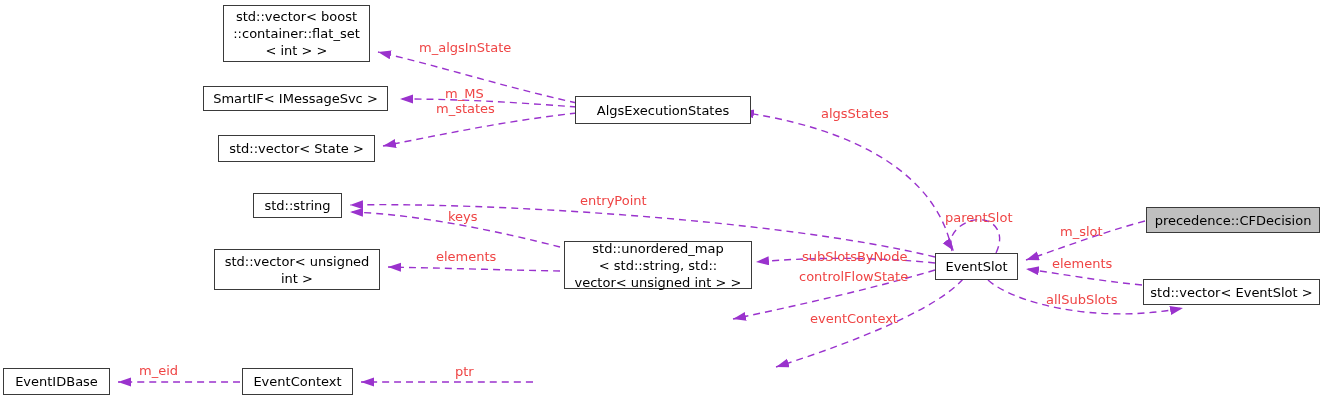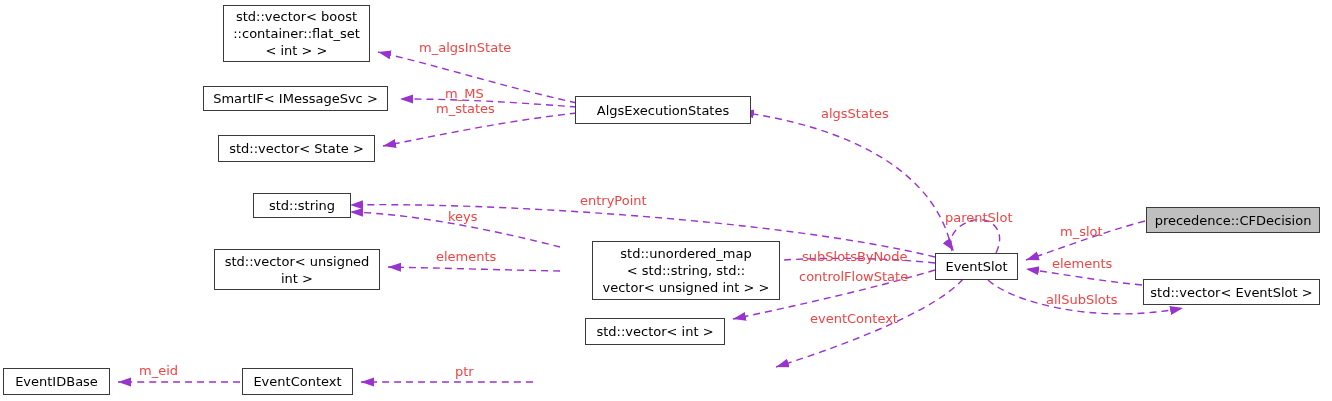--- a/index.html
+++ b/index.html
@@ -47,28 +47,27 @@
     <path class="edge" marker-end="url(#arr)" d="M988,280 C1012,302 1095,325 1183,308"></path>
     <path class="edge" marker-end="url(#arr)" d="M533,382 C475,382 420,382 361,382"></path>
     <path class="edge" marker-end="url(#arr)" d="M240,382 C200,382 160,382 118,382"></path>
   </svg>
 
   <div class="node" style="left:223px;top:5px;width:147px;height:57px">std::vector&lt; boost
 ::container::flat_set
 &lt; int &gt; &gt;</div>
   <div class="node" style="left:203px;top:86px;width:185px;height:25px">SmartIF&lt; IMessageSvc &gt;</div>
   <div class="node" style="left:218px;top:135px;width:157px;height:27px">std::vector&lt; State &gt;</div>
-  <div class="node" style="left:253px;top:193px;width:98px;height:25px">std::string</div>
+  <div class="node" style="left:253px;top:193px;width:89px;height:25px">std::string</div>
   <div class="node" style="left:214px;top:249px;width:166px;height:41px">std::vector&lt; unsigned
 int &gt;</div>
   <div class="node" style="left:575px;top:96px;width:176px;height:28px">AlgsExecutionStates</div>
-  <div class="node" style="left:592px;top:241px;width:188px;height:59px">std::unordered_map
+  <div class="node" style="left:564px;top:241px;width:188px;height:48px">std::unordered_map
 &lt; std::string, std::
 vector&lt; unsigned int &gt; &gt;</div>
-  <div class="node" style="left:585px;top:318px;width:140px;height:27px">std::vector&lt; int &gt;</div>
   <div class="node" style="left:3px;top:368px;width:107px;height:27px">EventIDBase</div>
   <div class="node" style="left:242px;top:368px;width:111px;height:27px">EventContext</div>
   <div class="node" style="left:935px;top:253px;width:83px;height:27px">EventSlot</div>
   <div class="node" style="left:1143px;top:279px;width:177px;height:26px">std::vector&lt; EventSlot &gt;</div>
   <div class="node hl" style="left:1146px;top:207px;width:174px;height:26px">precedence::CFDecision</div>
 
   <div class="elabel" style="left:419px;top:41px">m_algsInState</div>
   <div class="elabel" style="left:445px;top:87px">m_MS</div>
   <div class="elabel" style="left:436px;top:102px">m_states</div>
   <div class="elabel" style="left:448px;top:210px">keys</div>

